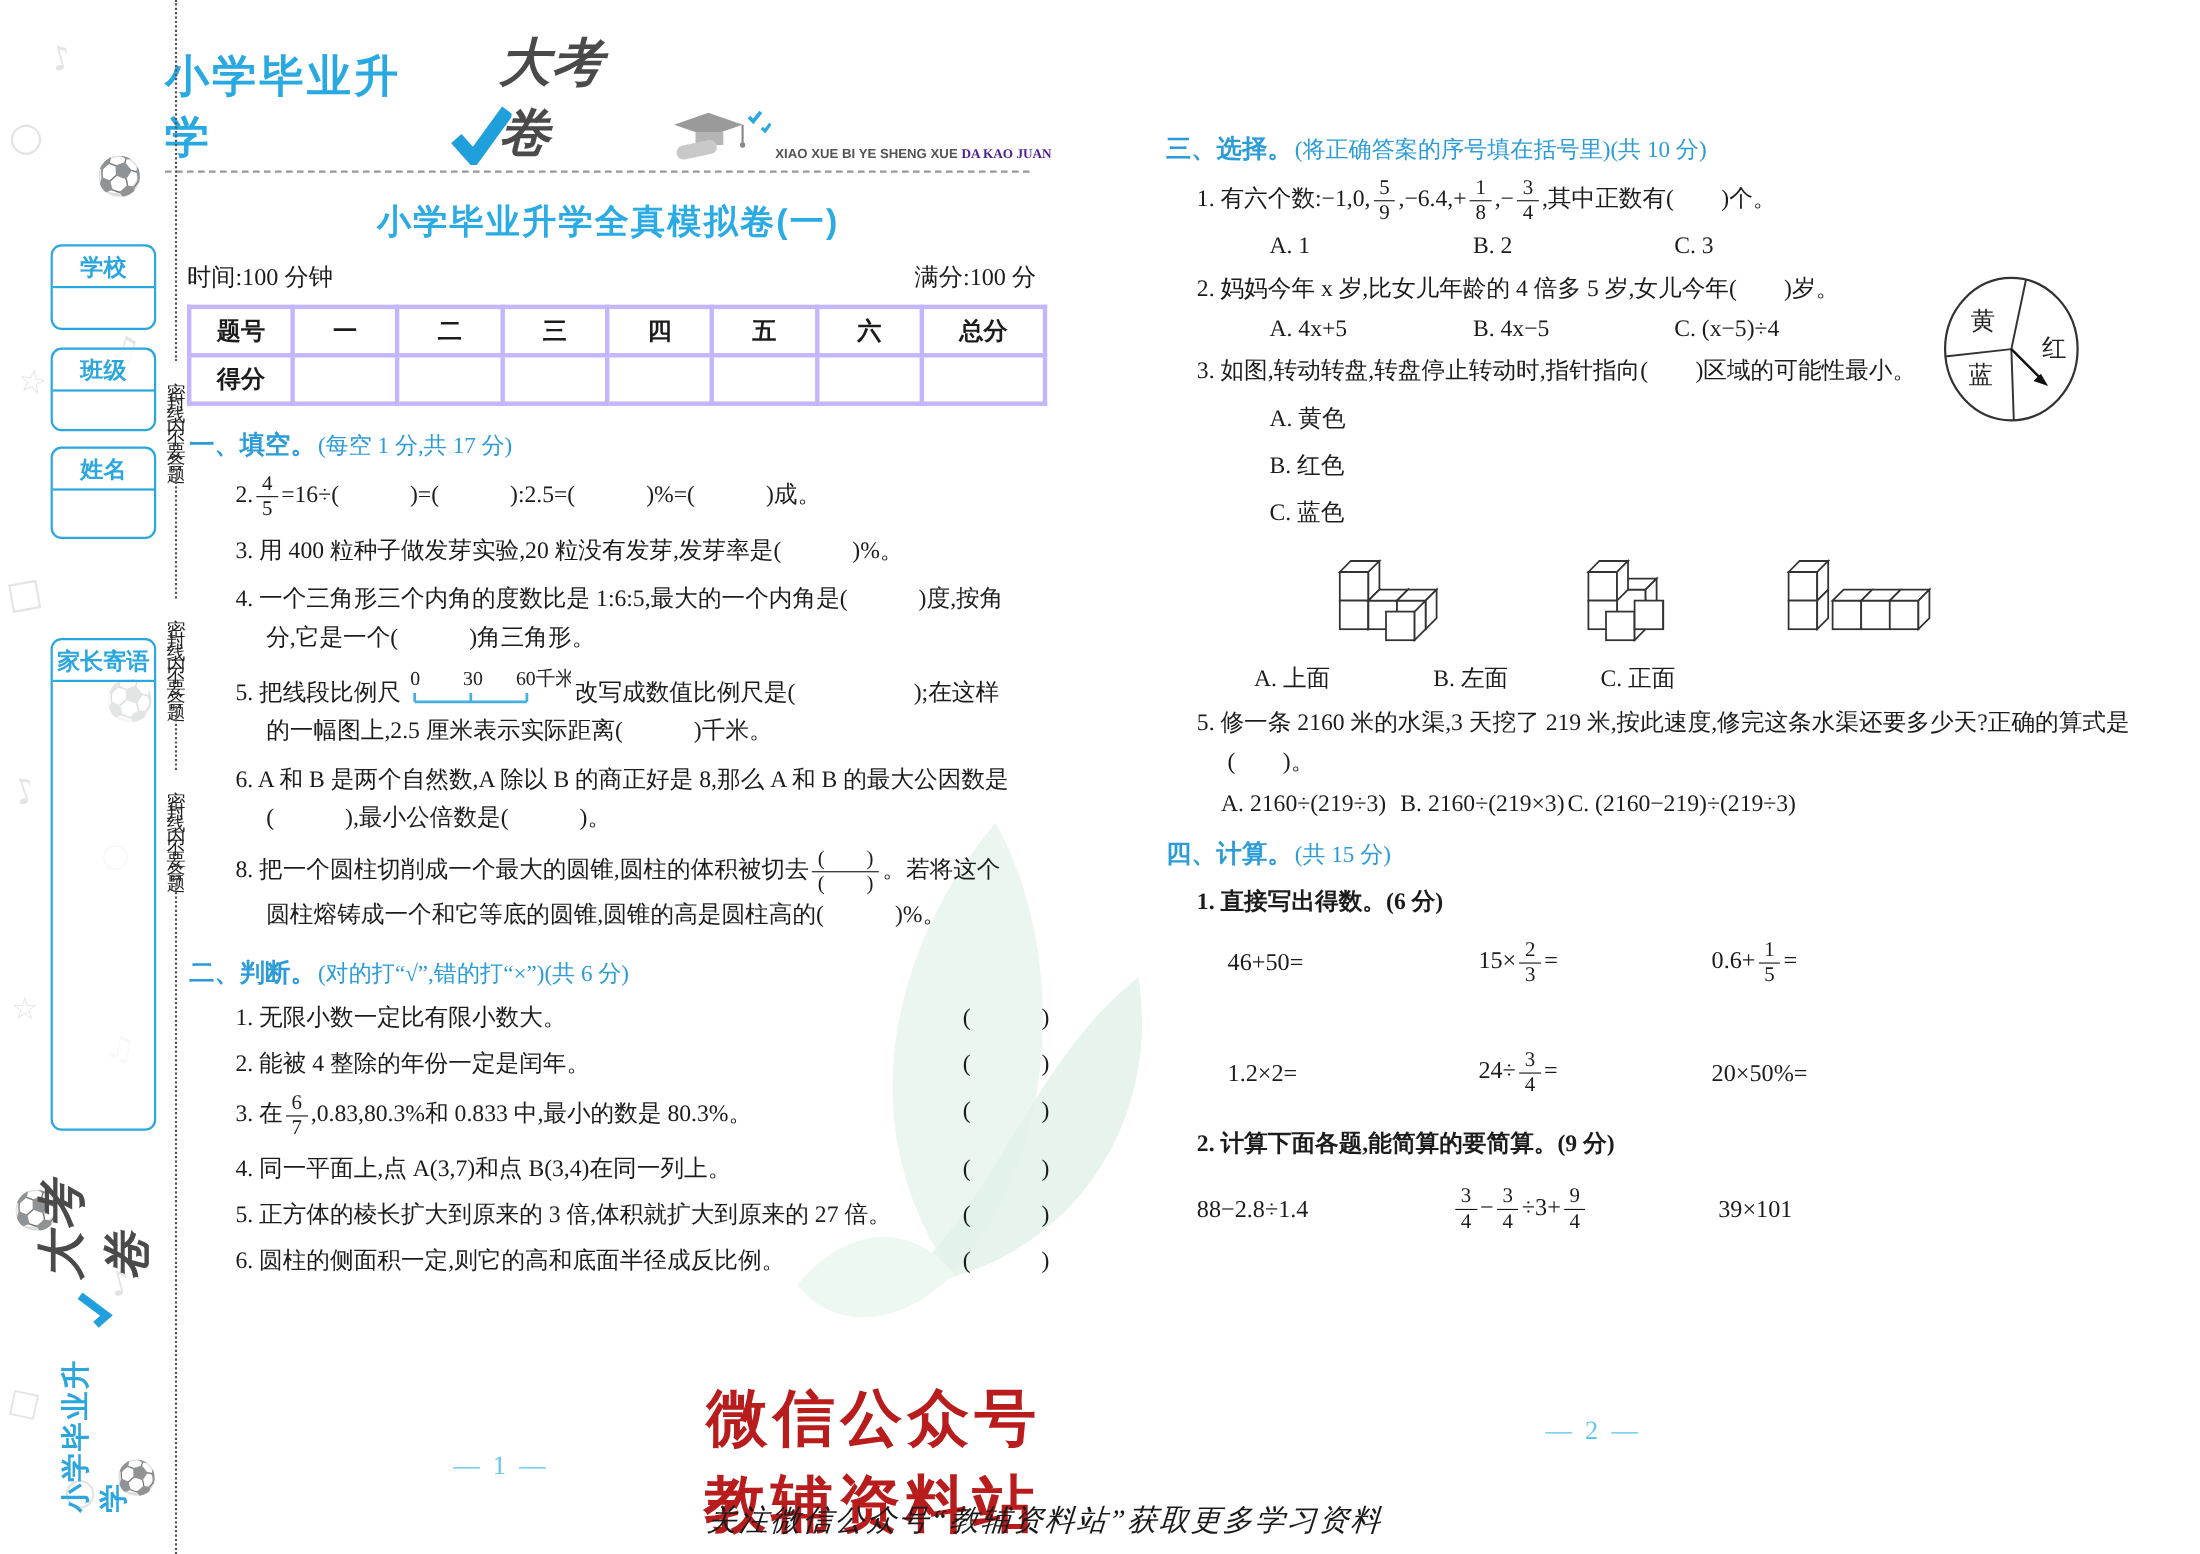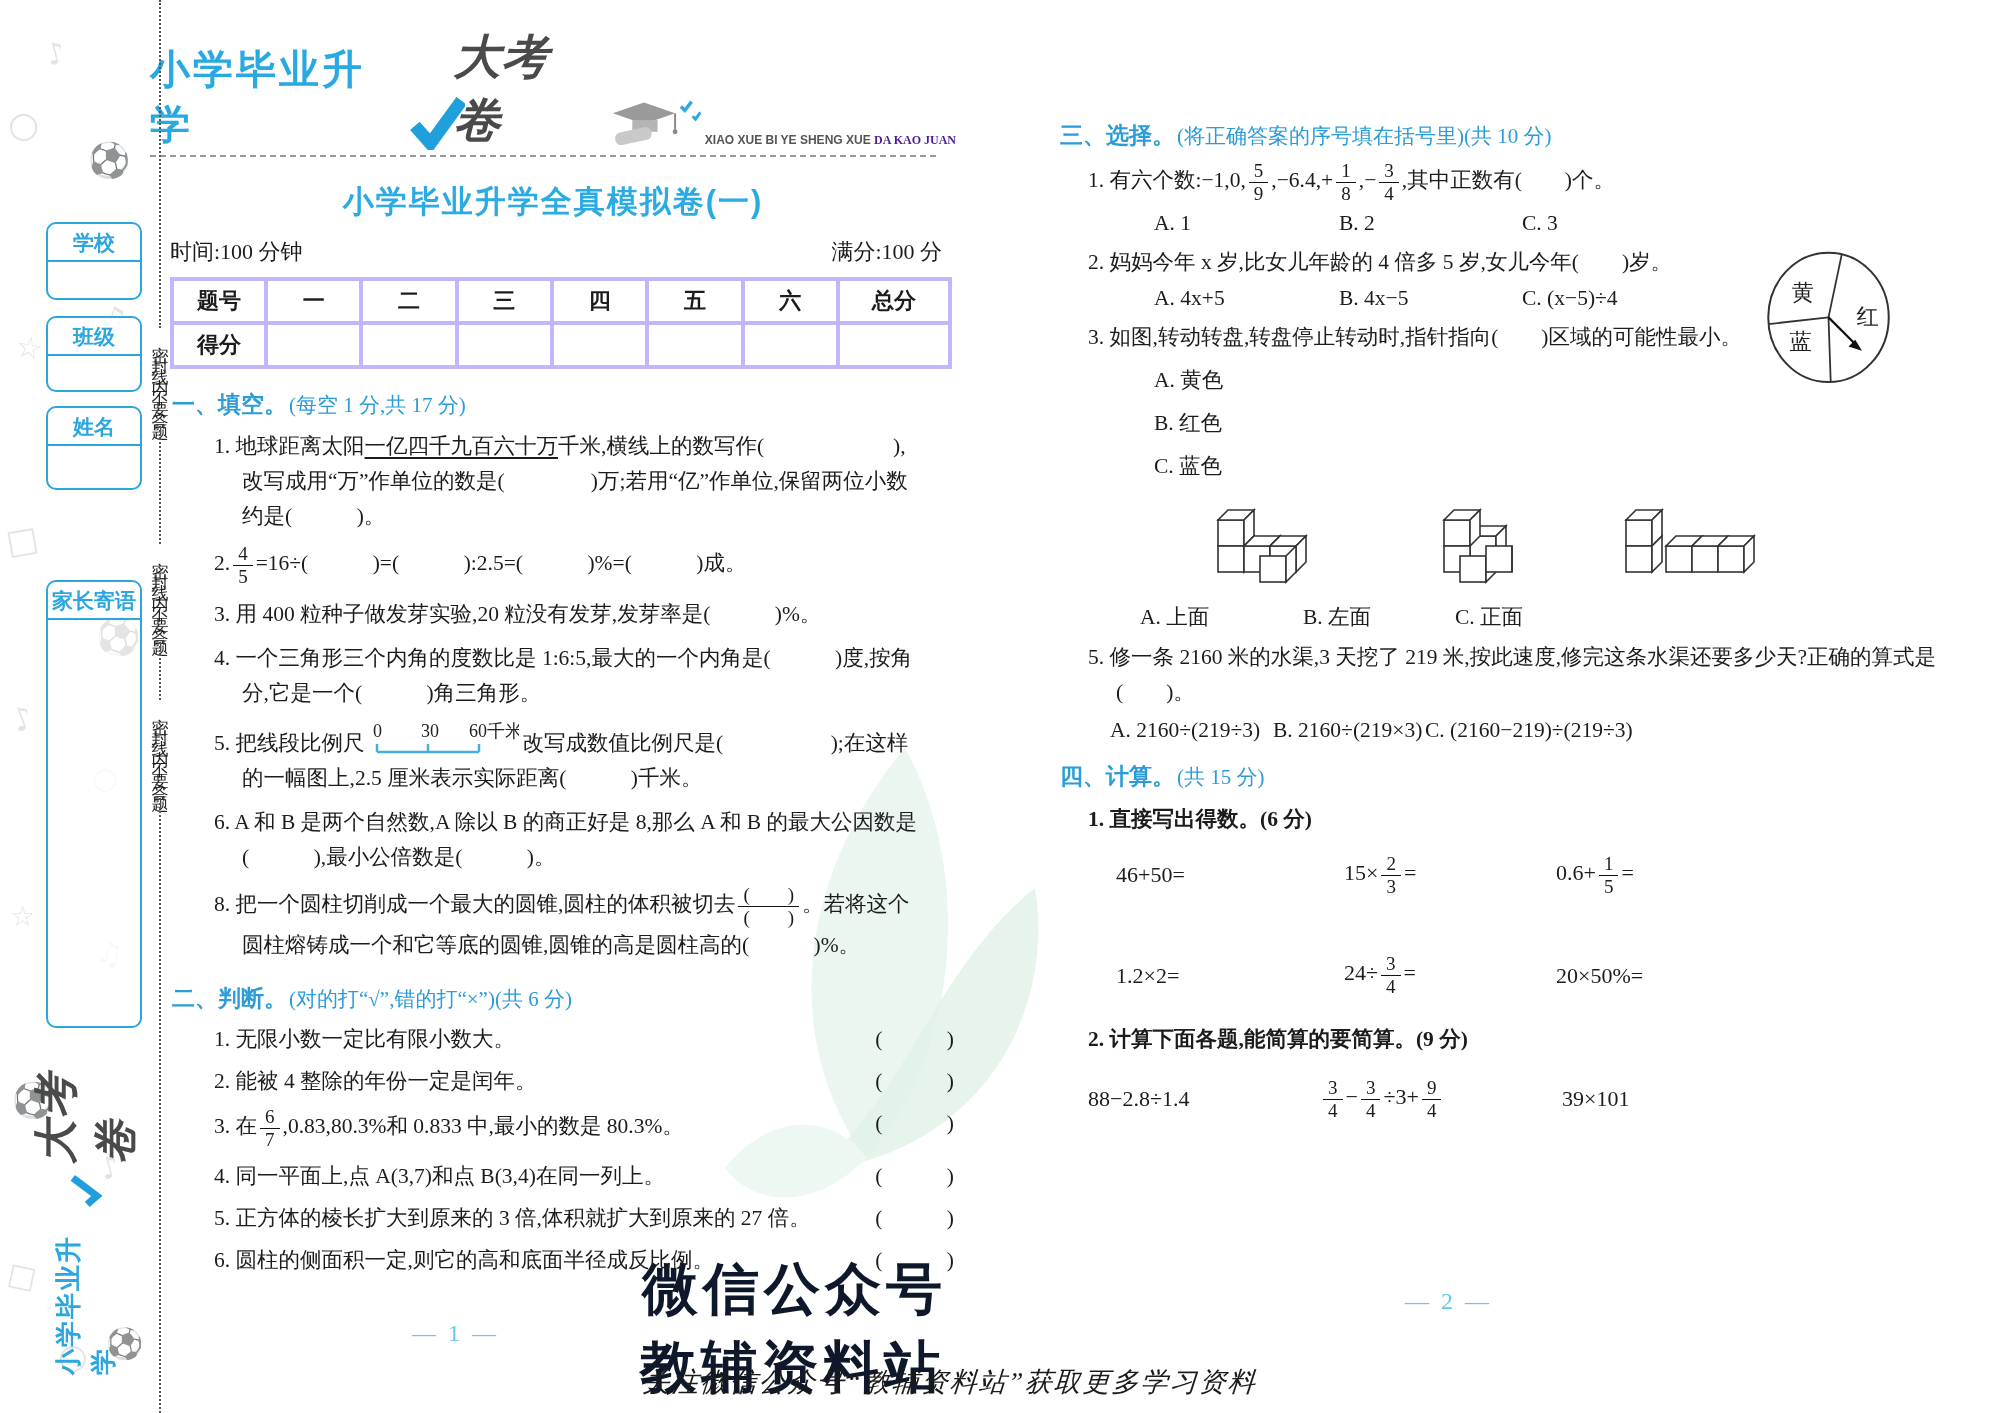--- a/index.html
+++ b/index.html
@@ -64,21 +64,21 @@
   .optline{margin:7px 0 0 66px;font-size:21.5px;line-height:36px;}
   #spinner-wrap{position:absolute;left:698px;top:246px;}
   .cubes{display:flex;gap:92px;margin:14px 0 0 118px;}
   
   .subq{margin:12px 0 0 30px;font-size:21.5px;font-weight:700;}
   .calcgrid{display:grid;grid-template-columns:228px 212px auto;margin:20px 0 0 58px;row-gap:56px;font-size:22px;align-items:center;width:700px;}
   .simpgrid{display:grid;grid-template-columns:232px 242px auto;margin:24px 0 0 30px;font-size:22px;align-items:center;width:780px;}
   .scaleimg{display:inline-block;vertical-align:-10px;margin:0 4px;text-indent:0;}
   
   #wm-leaf{position:absolute;left:605px;top:738px;z-index:0;}
-  .wm{position:absolute;font-family:"Liberation Sans",sans-serif;font-weight:900;color:#0f172a;letter-spacing:5px;font-size:56px;z-index:1;}
+  .wm{position:absolute;font-family:"Liberation Sans",sans-serif;font-weight:900;color:#b91c1c;letter-spacing:5px;font-size:56px;z-index:1;}
   #wm1{left:642px;top:1252px;}
   #wm2{left:640px;top:1330px;}
   #footer{position:absolute;left:580px;top:1364px;width:740px;text-align:center;font-size:27px;font-style:italic;letter-spacing:2px;color:#1b1b1b;z-index:2;transform:skewX(-4deg);}
 </style>
 </head>
 <body>
 
 <div id="doodle-layer">
     <span class="doodle" style="left: 46px; top: 36px; font-size: 30px; transform: rotate(-15deg);">♪</span>
     <span class="doodle" style="left: 88px; top: 140px; font-size: 34px; transform: rotate(0deg);">⚽</span>
@@ -192,21 +192,20 @@
       <td></td>
     </tr>
   </tbody>
     </table>
 
   <div class="sec-head">
     <span>一、填空。</span><span class="note">(每空 1 分,共 17 分)</span>
   </div>
 
   <div class="qlist">
-    <div class="q"><span>1. 地球距离太阳</span><span class="u">一亿四千九百六十万</span><span>千米,横线上的数写作(　　　　　　),改写成用“万”作单位的数是(　　　　)万;若用“亿”作单位,保留两位小数约是(　　　)。</span></div>
 
     <div class="q"><span>2.</span><span class="fr">
           <span class="fn">4</span>
           <span class="fd">5</span>
         </span><span>=16÷(　　　)=(　　　):2.5=(　　　)%=(　　　)成。</span></div>
 
     <div class="q">3. 用 400 粒种子做发芽实验,20 粒没有发芽,发芽率是(　　　)%。</div>
 
     <div class="q">4. 一个三角形三个内角的度数比是 1:6:5,最大的一个内角是(　　　)度,按角分,它是一个(　　　)角三角形。</div>
 

